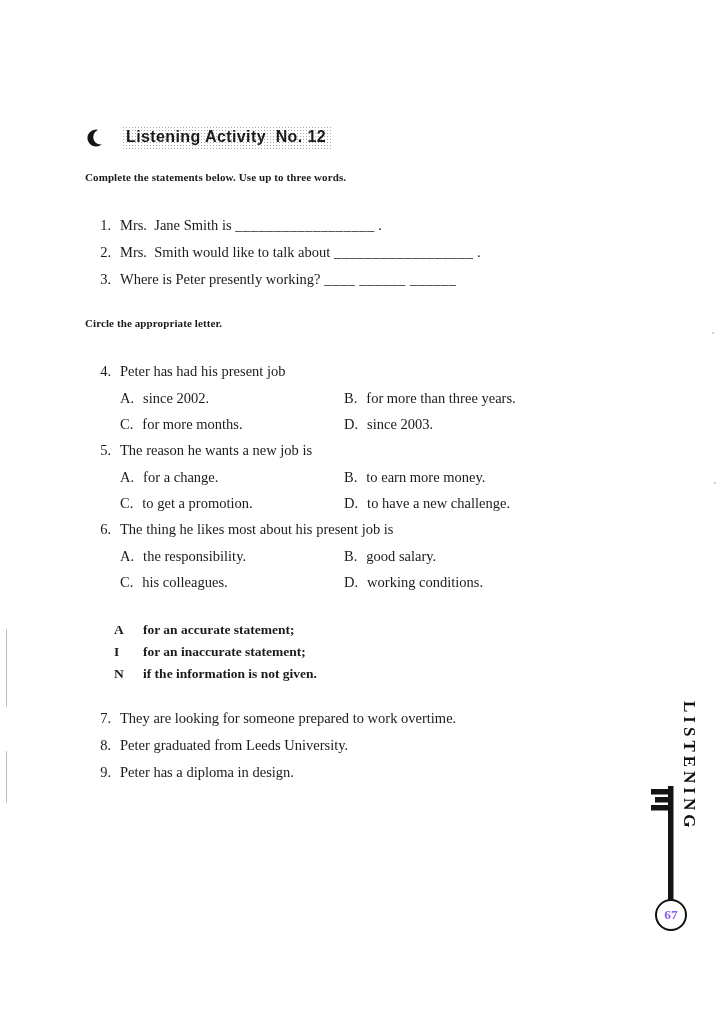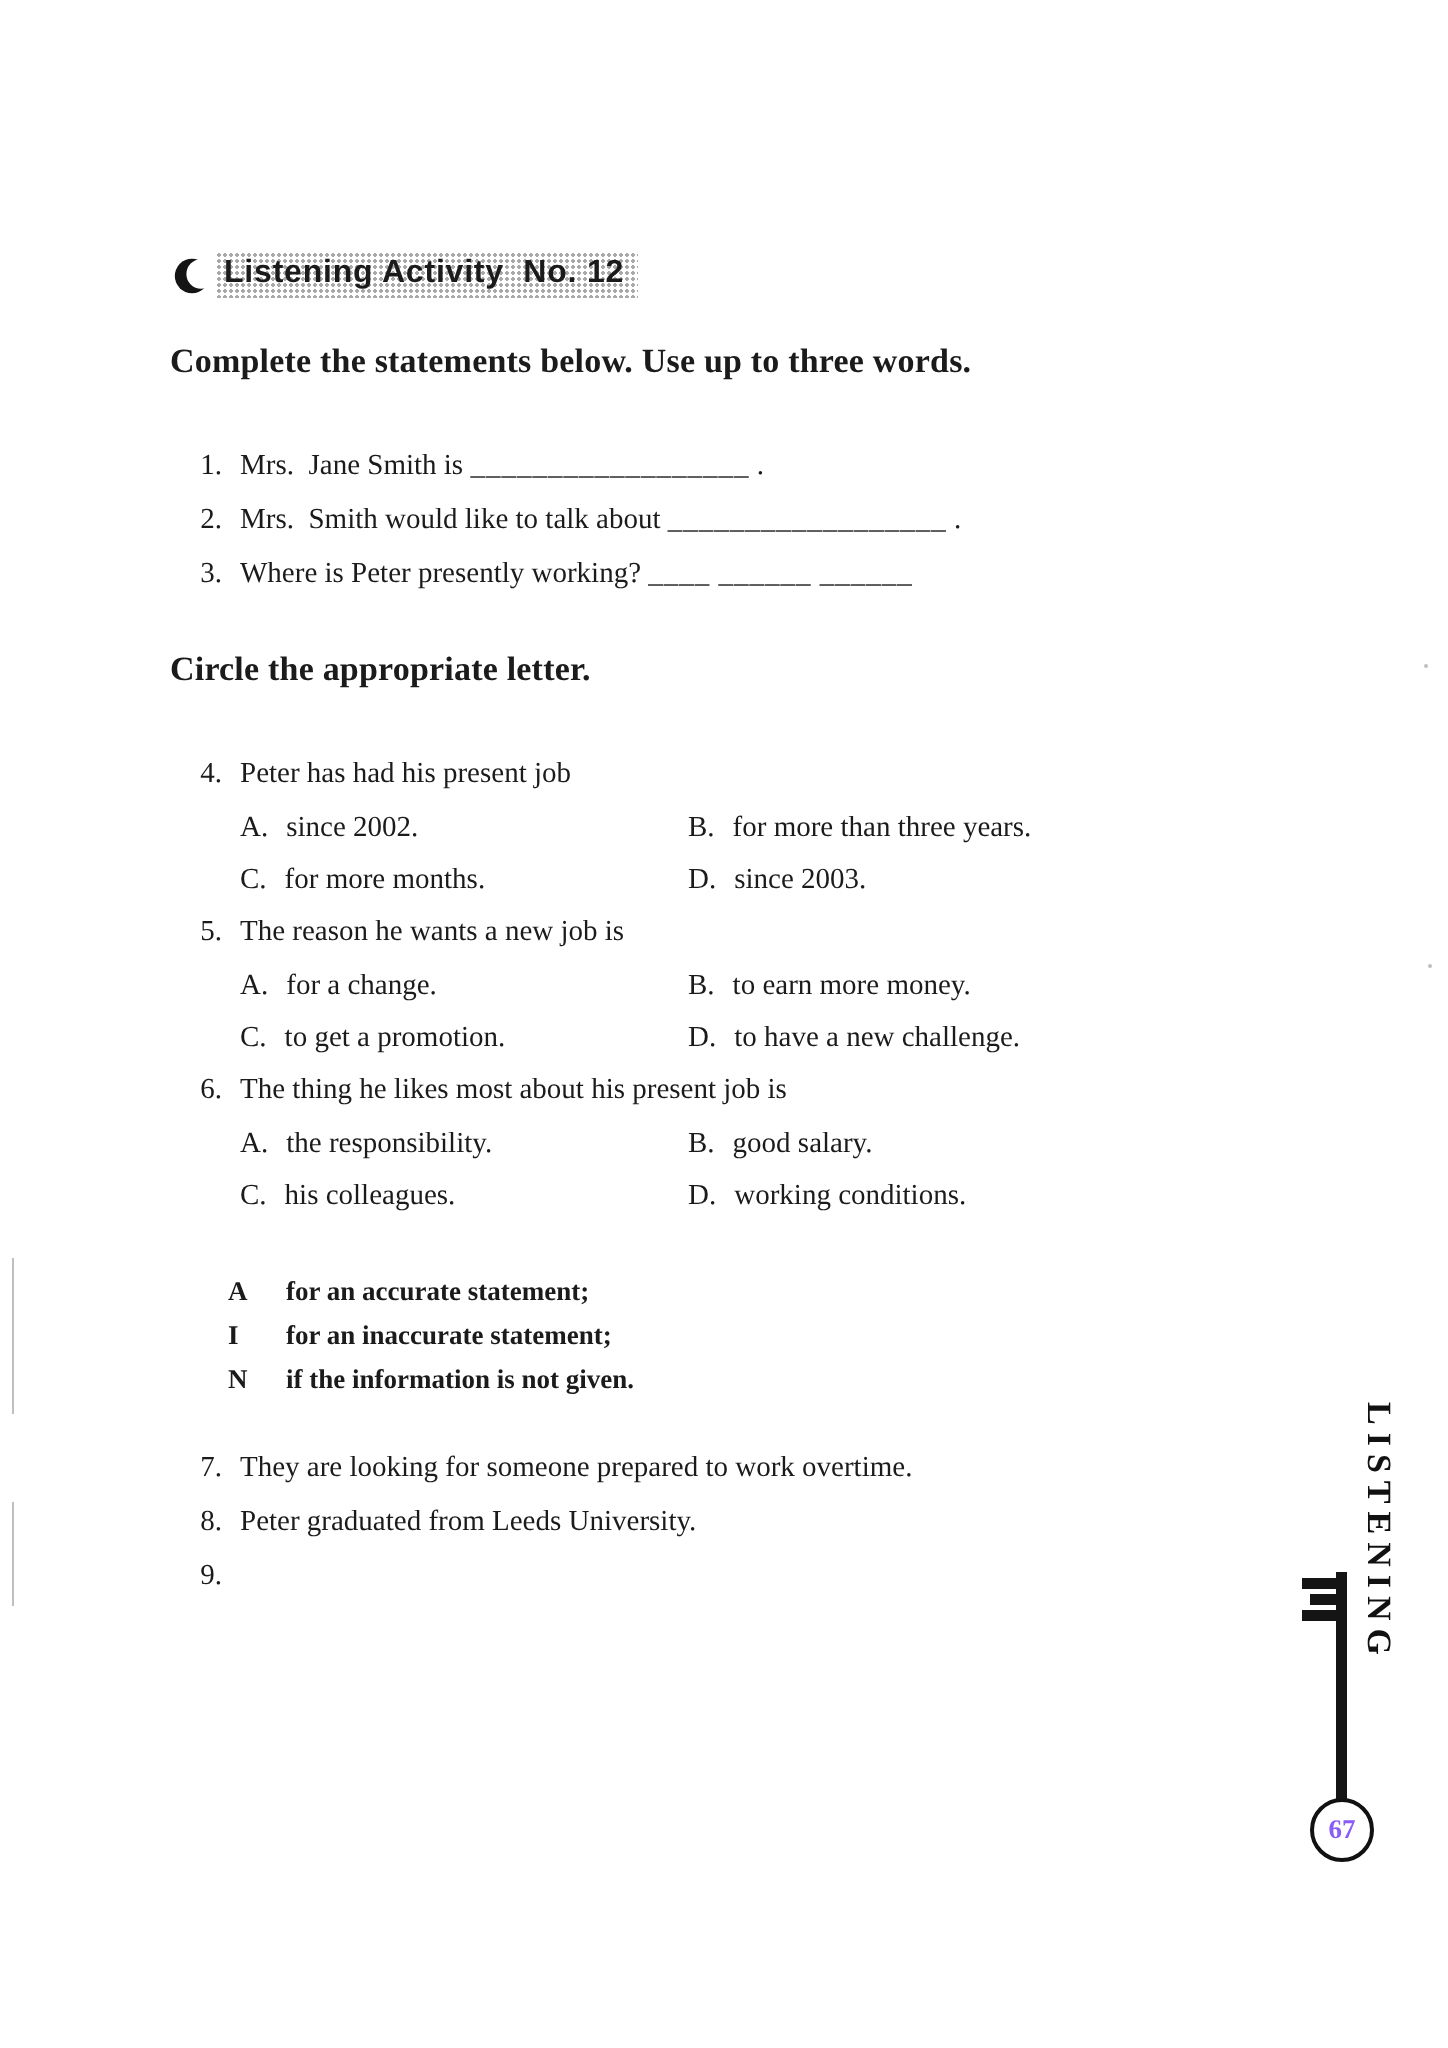--- a/index.html
+++ b/index.html
@@ -4,30 +4,30 @@
 <style>
   * { margin:0; padding:0; box-sizing:border-box; }
   html,body { background:#e9e9e9; }
   .page {
     position:relative; width:724px; height:1024px; margin:0 auto;
     background:#ffffff; color:#1b1b1b; overflow:hidden;
     font-family:"Liberation Serif", serif; font-size:14.5px;
   }
   .content { position:absolute; left:85px; top:126px; width:495px; }
 
-  .title-row { display:flex; align-items:center; gap:1px; margin-left:2px; margin-bottom:22px; }
+  .title-row { display:flex; align-items:center; gap:15px; margin-left:2px; margin-bottom:22px; }
   .crescent svg { display:block; }
   .title-text {
     font-family:"Liberation Sans", sans-serif; font-weight:bold; font-size:16px;
     letter-spacing:0.4px; white-space:pre; padding:2px 7px 3px 4px;
     background-image: radial-gradient(#a9a9a9 0.8px, rgba(0,0,0,0) 0.9px);
     background-size:3px 3px;
   }
 
-  .instr { font-weight:bold; font-size:17px; letter-spacing:0.1px; }
+  .instr { font-weight:bold; font-size:11px; letter-spacing:0.1px; }
   .instr-complete { margin-bottom:33px; }
   .instr-circle  { margin-top:29px; margin-bottom:33px; }
 
   .q-line { display:flex; align-items:baseline; margin-bottom:9px; line-height:18px; }
   .q-num { width:26px; text-align:right; margin-right:9px; flex:none; }
   .q-text { white-space:pre-wrap; }
   .blank { white-space:pre; letter-spacing:0.5px; }
 
   .mc-block { margin-bottom:7px; }
   .opt-rows { margin-left:35px; margin-top:7px; }
@@ -206,20 +206,21 @@
       <div class="q-line">
         <span class="q-num">7.</span>
         <span class="q-text">They are looking for someone prepared to work overtime.</span>
       </div>
       <div class="q-line">
         <span class="q-num">8.</span>
         <span class="q-text">Peter graduated from Leeds University.</span>
       </div>
       <div class="q-line">
         <span class="q-num">9.</span>
+        <span class="q-text">Peter has a diploma in design.</span>
       </div>
     </div>
 
   </div>
 
   <div class="listening-label">LISTENING</div>
 
   <span class="key-icon">
     <svg width="40" height="118" viewBox="0 0 40 118">
       <rect x="2" y="3" width="19" height="5.5" fill="#141414"></rect>

